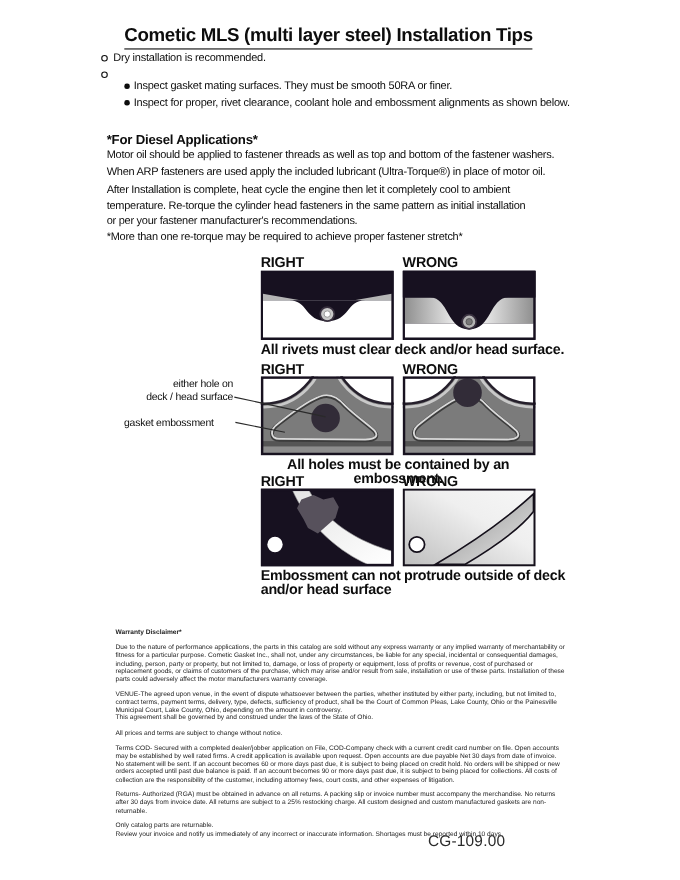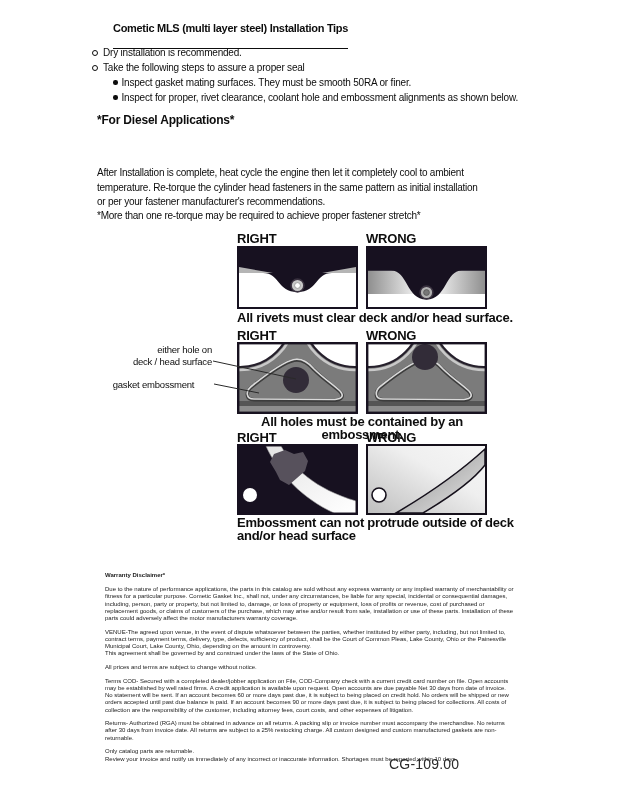--- a/index.html
+++ b/index.html
@@ -1,20 +1,20 @@
 <!DOCTYPE html>
 <html><head>
 <meta charset="utf-8">
 <style>
   html,body{margin:0;padding:0;background:#fff;}
   .sheet{position:relative;width:618px;height:800px;background:#ffffff;
          font-family:"Liberation Sans",sans-serif;color:#111;overflow:hidden;}
 
-  .page-title{position:absolute;left:113px;top:22px;font-size:11px;font-weight:bold;
-              letter-spacing:-0.3px;color:#0d0d0d;border-bottom:1.6px solid #0d0d0d;padding-bottom:14px;}
+  .page-title{position:absolute;left:113px;top:22px;font-size:17px;font-weight:bold;
+              letter-spacing:-0.3px;color:#0d0d0d;border-bottom:1.6px solid #0d0d0d;padding-bottom:2px;}
 
   .bullets{position:absolute;left:92px;top:45px;font-size:10px;letter-spacing:-0.2px;line-height:15px;color:#0d0d0d;}
   .bullet-row{display:flex;align-items:flex-start;}
   .ob{width:4px;height:4px;border:1px solid #0d0d0d;border-radius:50%;margin:5px 5px 0 0;flex:none;}
   .fb{width:4.5px;height:4.5px;background:#0d0d0d;border-radius:50%;margin:5px 4px 0 0;flex:none;}
   .sub{margin-left:21px;}
 
   .h2{position:absolute;font-size:12px;font-weight:bold;letter-spacing:-0.2px;color:#0d0d0d;}
   .para{position:absolute;left:97px;font-size:10px;letter-spacing:-0.25px;line-height:14.5px;
         color:#0d0d0d;white-space:pre-line;}
@@ -42,33 +42,34 @@
 
   <div class="page-title">Cometic MLS (multi layer steel) Installation Tips</div>
 
   <div class="bullets">
     <div class="bullet-row">
       <span class="ob"></span>
       <span>Dry installation is recommended.</span>
     </div>
     <div class="bullet-row">
       <span class="ob"></span>
-      <span>Take the following steps to assure a proper seal</span>
     </div>
     <div class="bullet-row sub">
       <span class="fb"></span>
       <span>Inspect gasket mating surfaces.  They must be smooth 50RA or finer.</span>
     </div>
     <div class="bullet-row sub">
       <span class="fb"></span>
       <span>Inspect for proper, rivet clearance, coolant hole and embossment alignments as shown below.</span>
     </div>
   </div>
 
-  <div class="h2" style="left:97px;top:113px;">*For Diesel Applications*</div>
+  <div class="h2" style="left:97px;top:120px;">*For Diesel Applications*</div>
+  <div class="para" style="top:135px;">Motor oil should be applied to fastener threads as well as top and bottom of the fastener washers.
+When ARP fasteners are used apply the included lubricant (Ultra-Torque®) in place of motor oil.</div>
   <div class="para" style="top:166px;">After Installation is complete, heat cycle the engine then let it completely cool to ambient
 temperature. Re-torque the cylinder head fasteners in the same pattern as initial installation
 or per your fastener manufacturer's recommendations.</div>
   <div class="para" style="top:209px;">*More than one re-torque may be required to achieve proper fastener stretch*</div>
 
   <div class="dg-label" style="left:237px;top:231px;">RIGHT</div>
   <div class="dg-label" style="left:366px;top:231px;">WRONG</div>
 
   <div class="dg-box" style="left:237px;top:246px;height:63px;">
     <svg viewBox="0 0 121 63">

